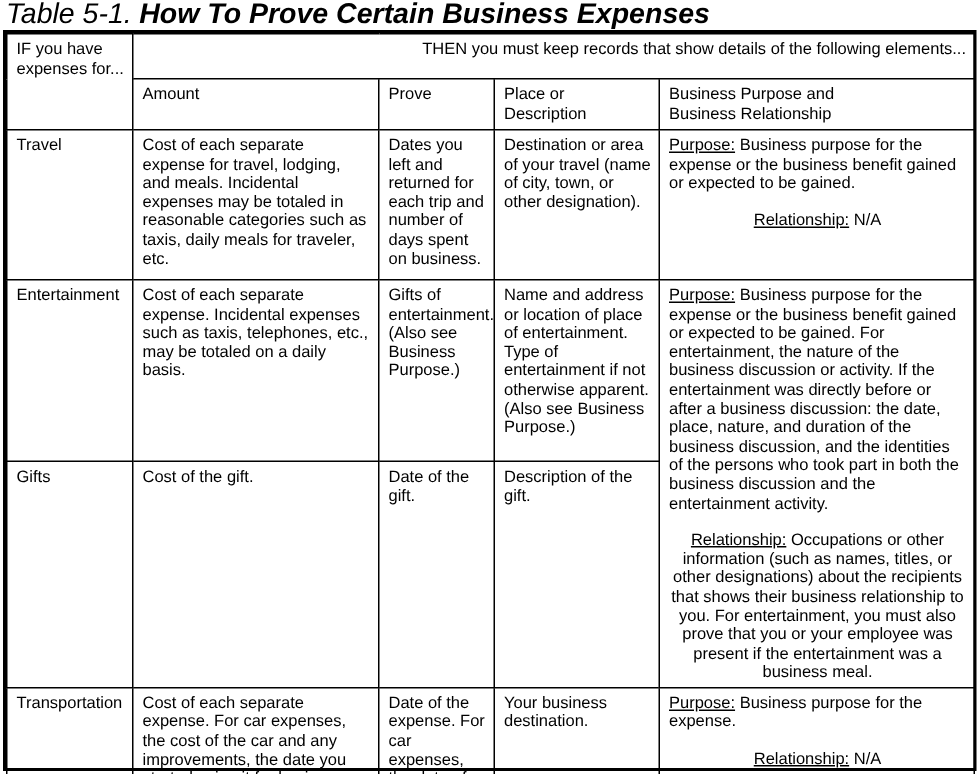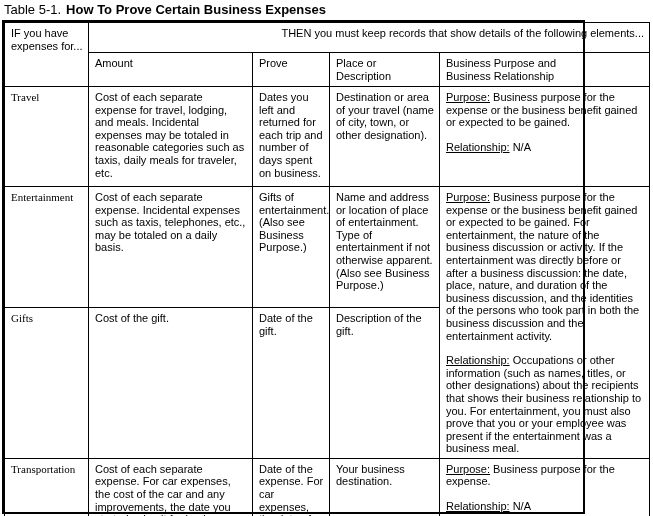--- a/index.html
+++ b/index.html
@@ -23,37 +23,38 @@
     box-sizing: border-box;
   }
 
   
   .caption {
     position: absolute;
     left: 4px;
     top: 1px;
     height: 18px;
     line-height: 17px;
-    font-size: 13px;
+    font-size: 19px;
     white-space: nowrap;
+    font-style: italic;
   }
   .caption .cap-num {
     font-weight: normal;
   }
   .caption .cap-title {
     font-weight: bold;
     margin-left: 5px;
   }
 
   
   .tbl-wrap {
     position: absolute;
     left: 2px;
     top: 20px;
-    width: 583px;
+    width: 649px;
     height: 494px;
     box-sizing: border-box;
     border: 2px solid #000;
   }
 
   table.prove {
     width: 100%;
     height: 100%;
     border-collapse: collapse;
     table-layout: fixed;
@@ -98,30 +99,30 @@
     padding-bottom: 4px;
     height: 34px;
     line-height: 12.6px;
   }
 
   
   .cat-cell {
     padding-top: 6px;
     padding-left: 8px;
     white-space: nowrap;
-    font-family: Liberation Serif, serif;
   }
   .body-cell {
     padding-top: 6px;
   }
   .body-cell p {
     margin: 0;
   }
   .body-cell p + p.gap {
     margin-top: 12px;
+    text-align: center;
   }
   .lbl {
     text-decoration: underline;
   }
   .ital {
   }
 
   
   tr.r-travel    > td { height: 100px; }
   tr.r-ent       > td { height: 104px; margin-left: 10px; }

